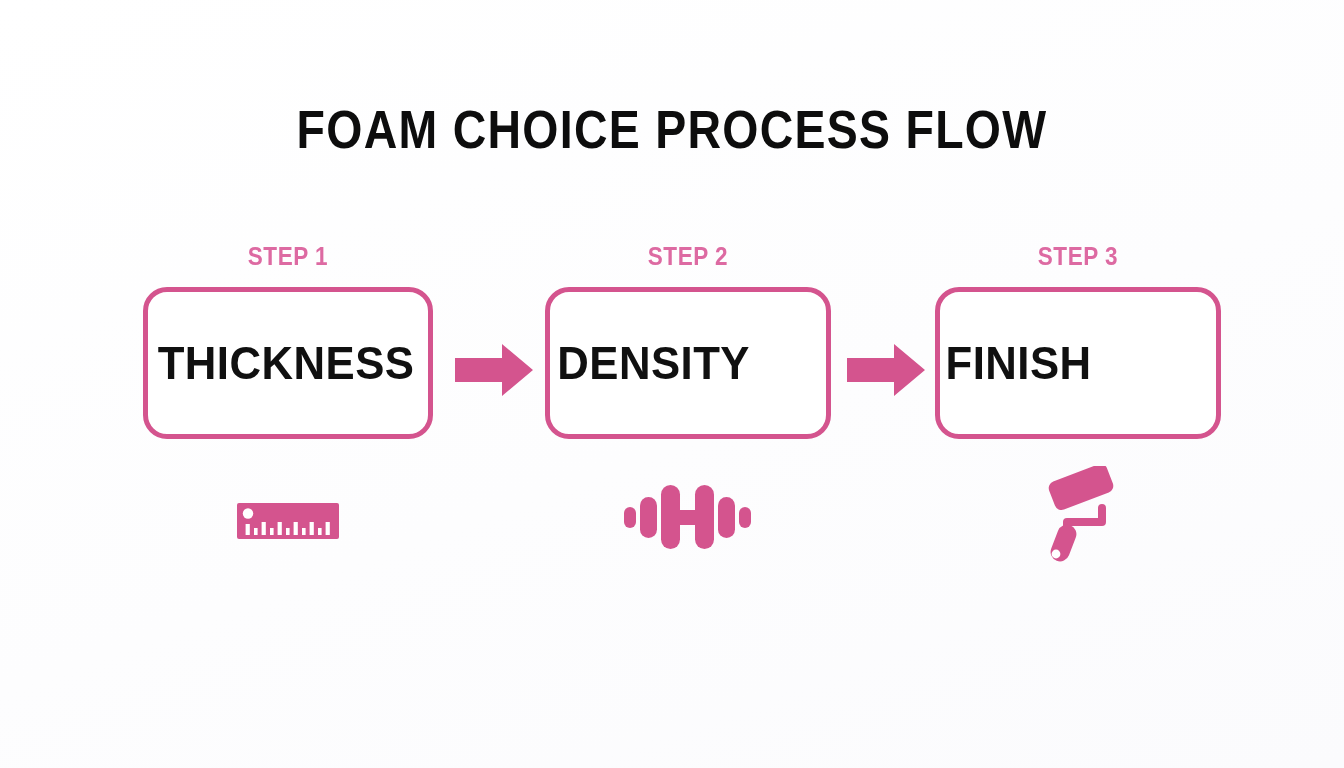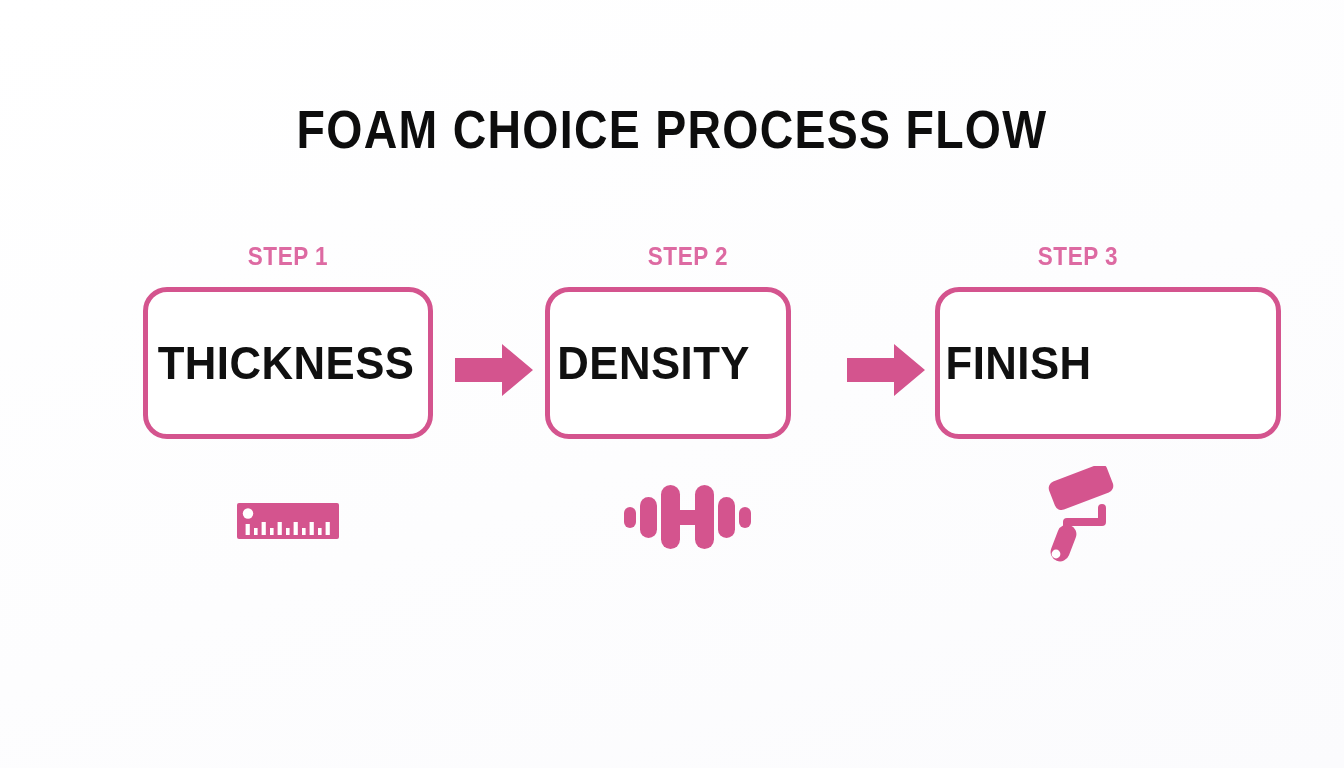--- a/index.html
+++ b/index.html
@@ -126,34 +126,34 @@
     </div>
 
     <div class="flow-arrow" style="left:455px; width:78px; height:56px;">
       <svg width="78" height="56" viewBox="0 0 78 56">
         <path d="M0,16 L47,16 L47,2 L78,28 L47,54 L47,40 L0,40 Z" fill="#d4548e"></path>
       </svg>
     </div>
 
     <div class="step-col" style="left:545px; width:286px;">
       <div class="step-label">STEP 2</div>
-      <div class="step-box" style="width:246px;">
+      <div class="step-box" style="width:286px;">
         <span class="step-box-label">DENSITY</span>
       </div>
     </div>
 
     <div class="flow-arrow" style="left:847px; width:78px; height:56px;">
       <svg width="78" height="56" viewBox="0 0 78 56">
         <path d="M0,16 L47,16 L47,2 L78,28 L47,54 L47,40 L0,40 Z" fill="#d4548e"></path>
       </svg>
     </div>
 
     <div class="step-col" style="left:935px; width:286px;">
       <div class="step-label">STEP 3</div>
-      <div class="step-box" style="width:346px;">
+      <div class="step-box" style="width:286px;">
         <span class="step-box-label">FINISH</span>
       </div>
     </div>
 
   </div>
 
   <div class="step-icon" style="left:237px; top:503px; width:102px; height:36px;">
     <svg width="102" height="36" viewBox="0 0 102 36">
       <rect x="0" y="0" width="102" height="36" rx="2" fill="#d4548e"></rect>
       <circle cx="11" cy="10.5" r="5.2" fill="#ffffff"></circle>

